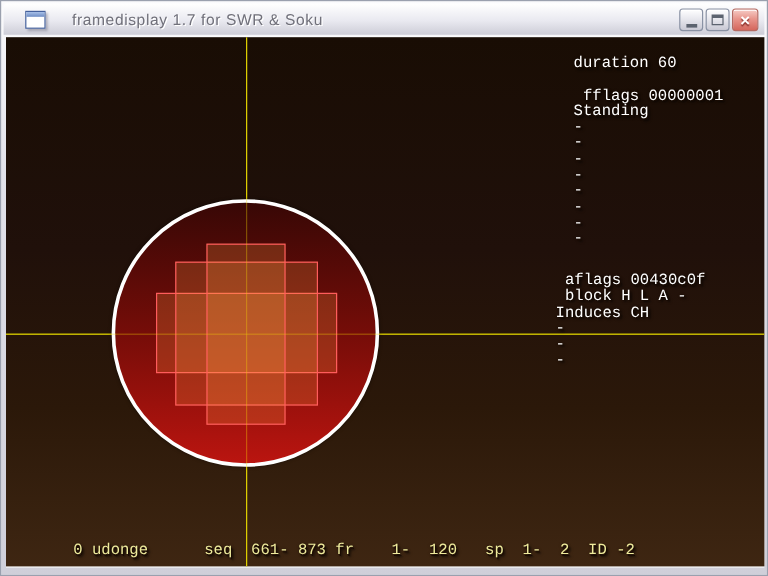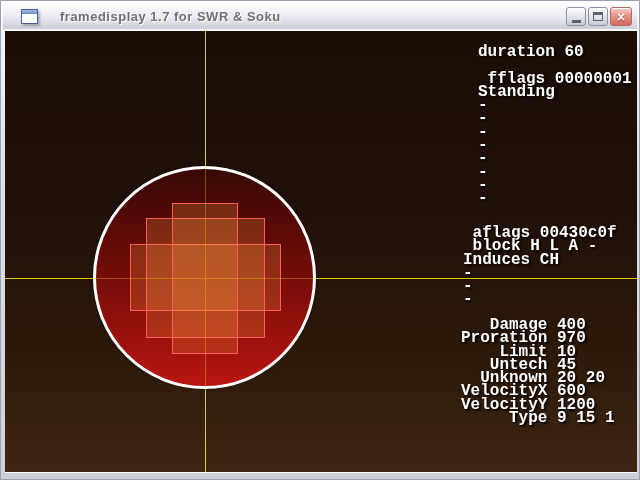--- a/index.html
+++ b/index.html
@@ -24,21 +24,21 @@
     position:absolute; left:18px; top:6px; width:17px; height:15px;
     background:#ffffff; border:1px solid #44609c;
     box-shadow:2px 2px 2px rgba(100,100,120,0.45);
   }
   .win-icon::before {
     content:""; position:absolute; left:0; top:0; right:0; height:4px;
     background:linear-gradient(180deg,#a8c0e8,#6d8cc4);
   }
   .title-text {
     position:absolute; left:57px; top:6px;
-    font-size:13px; font-weight:bold; color:#70707a; letter-spacing:0.5px;
+    font-size:13px; font-weight:normal; color:#70707a; letter-spacing:0.5px;
     text-shadow:1px 1px 0 #ffffff;
     white-space:nowrap;
   }
   .btns { position:absolute; right:5px; top:4px; display:flex; gap:2px; }
   .btn {
     width:20px; height:19px; border:1px solid #8a92a4; border-radius:3px;
     background:linear-gradient(180deg,#ffffff 0%,#e8e8ee 45%,#c9c9d4 100%);
     box-shadow:inset 0 1px 0 #ffffff;
     display:flex; align-items:center; justify-content:center;
     cursor:default;
@@ -81,21 +81,21 @@
     border:1px solid var(--box-border,#ff5c5c);
   }
   .box-wide   { left:125px; top:213px; width:151px; height:67px; }
   .box-med    { left:141px; top:187px; width:119px; height:120px; }
   .box-narrow { left:167px; top:172px; width:66px;  height:151px; }
 
   
   .txt {
     position:absolute; z-index:5; margin:0;
     font-family:"Liberation Mono", monospace;
-    font-size:16px; line-height:13.3px; font-weight:bold;
+    font-size:13px; line-height:13.3px; font-weight:normal;
     color:var(--info-text,#ffffff);
     white-space:pre;
     text-shadow:
       1px 1px 0 rgba(25,12,3,0.95),
       2px 2px 2px rgba(0,0,0,0.75),
       0 0 2px rgba(0,0,0,0.5);
   }
   .frame-info   { left:473px; top:15px;  }
   .attack-flags { left:458px; top:196px; }
   .attack-stats { left:456px; top:288px; }
@@ -147,23 +147,16 @@
 -
 -
 -
 -</div>
     <div class="txt attack-flags"> aflags 00430c0f
  block H L A -
 Induces CH
 -
 -
 -</div>
-    <div class="txt attack-stats">   Damage 400
-Proration 970
-    Limit 10
-   Untech 45
-  Unknown 20 20
-VelocityX 600
-VelocityY 1200
-     Type 9 15 1</div>
+    <div class="txt status-line">0 udonge      seq  661- 873 fr    1-  120   sp  1-  2  ID -2</div>
   </div>
 
 </div>
 
 </body></html>

